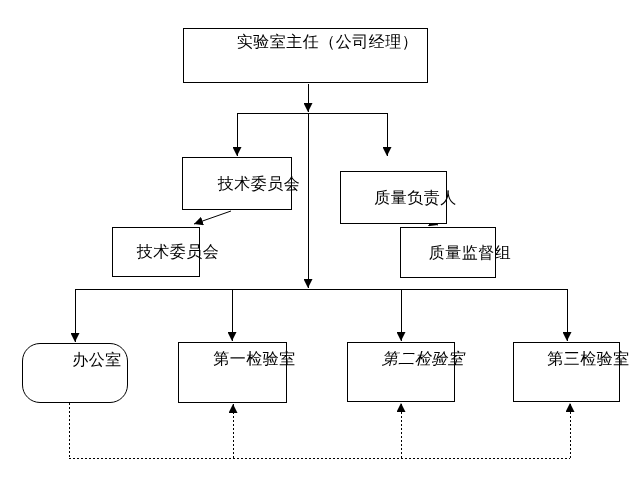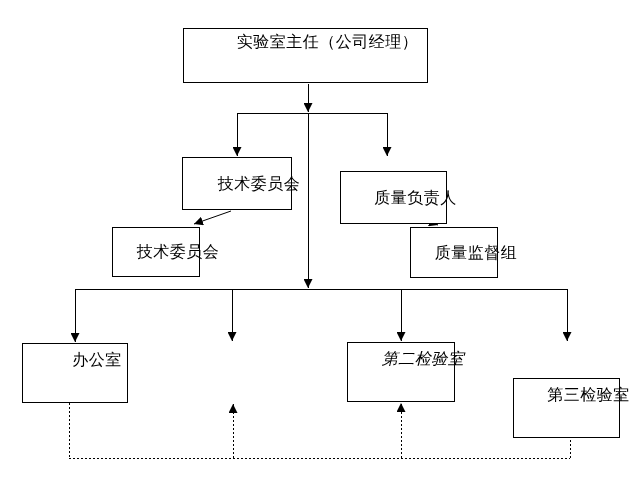--- a/index.html
+++ b/index.html
@@ -86,22 +86,23 @@
   <div class="node two-line" style="left:183px; top:28px; width:245px; height:55px;">
     <div>实验室主任（公司经理）</div>
   </div>
 
   <div class="node" style="left:182px; top:157px; width:110px; height:53px;">技术委员会</div>
 
   <div class="node" style="left:340px; top:171px; width:107px; height:53px;">质量负责人</div>
 
   <div class="node" style="left:112px; top:227px; width:88px; height:50px;">技术委员会</div>
 
-  <div class="node" style="left:410px; top:227px; width:88px; height:51px;font-family:Liberation Serif, serif;">质量监督组</div>
+  <div class="node" style="left:400px; top:227px; width:96px; height:51px;font-family:Liberation Serif, serif;">质量监督组</div>
 
-  <div class="node top-align" style="left:22px; top:343px; width:106px; height:60px;">办公室</div>
+  <div class="node top-align" style="left:22px; top:343px; width:106px; height:60px;border-radius:18px;">办公室</div>
 
+  <div class="node top-align" style="left:178px; top:342px; width:109px; height:61px;">第一检验室</div>
 
   <div class="node top-align" style="left:347px; top:342px; width:108px; height:60px;font-style:italic;">第二检验室</div>
 
-  <div class="node top-align" style="left:513px; top:342px; width:107px; height:60px;margin-top:36px;">第三检验室</div>
+  <div class="node top-align" style="left:513px; top:342px; width:107px; height:60px;">第三检验室</div>
 
 </div>
 
 </body></html>

